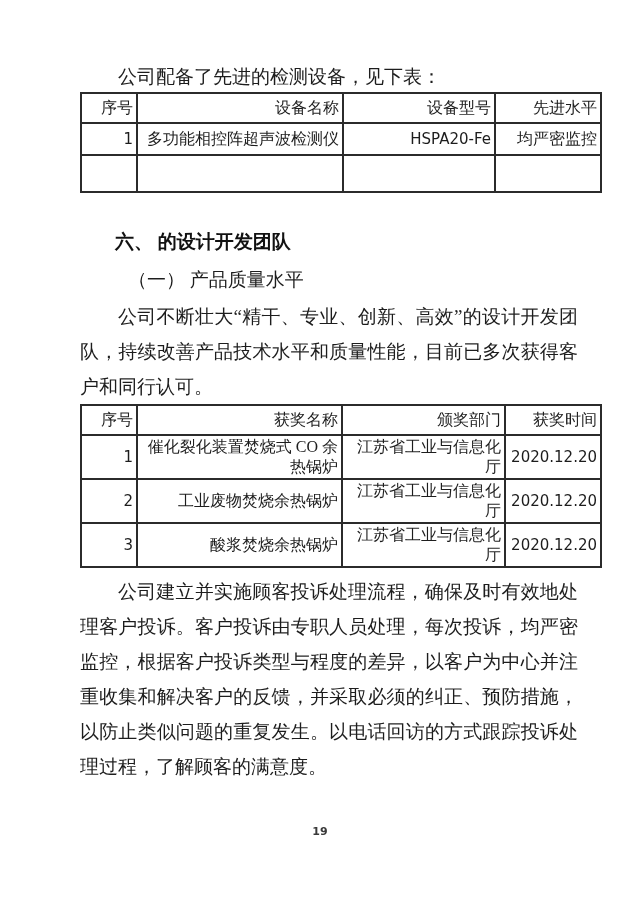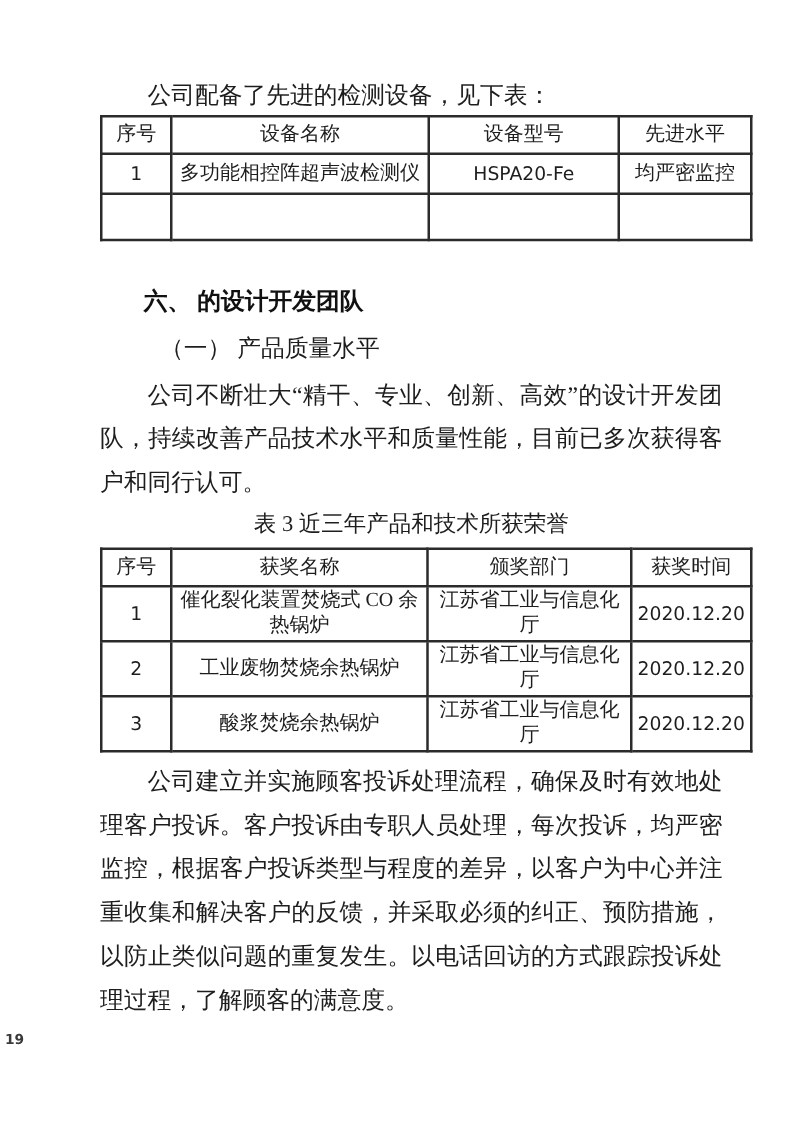--- a/index.html
+++ b/index.html
@@ -8,34 +8,34 @@
     box-sizing:border-box;padding:56px 58px 0 80px;overflow:hidden;
     font-family:"Liberation Serif","DejaVu Serif",serif;color:#1d1d1d;
   }
   p{margin:0;}
   .intro{font-size:19px;line-height:30px;margin-top:6px;text-indent:2em;}
   .caption{font-size:18px;line-height:26px;text-align:center;margin:6px 0 4px 0;}
   .caption.c3{margin:2px 0 6px 0;}
   table{width:520px;border-collapse:collapse;table-layout:fixed;}
   th,td{
     border:2px solid #2b2b2b;font-weight:normal;font-size:16px;
-    text-align:center;vertical-align:middle;padding:1px 3px;line-height:20px;
+    text-align:right;vertical-align:middle;padding:1px 3px;line-height:20px;
   }
   .t2 .hdr th{height:26px;}
   .t2 .r1 td{height:28px;}
   .t2 .r2 td{height:33px;}
   .t3 .hdr th{height:26px;}
   .t3 .r2 td,.t3 .r3 td{height:29px;}
   .sans{font-family:"DejaVu Sans","Liberation Sans",sans-serif;font-size:15px;}
   h2.sec{font-size:19px;line-height:26px;margin:36px 0 0 35px;font-weight:bold;color:#111;}
   h3.sub{font-size:19px;line-height:26px;margin:12px 0 0 48px;font-weight:normal;}
   h3.sub2{margin-top:40px;}
   p.bodytext{font-size:19px;line-height:35px;margin-top:6px;text-indent:2em;text-align:justify;}
   .pagenum{
-    position:absolute;left:4px;right:0;bottom:62px;
+    position:absolute;left:4px;right:0;bottom:62px;text-align:center;
     font-size:11px;font-weight:bold;color:#3a3a3a;
     font-family:"DejaVu Sans","Liberation Sans",sans-serif;
   }
 </style>
 </head>
 <body>
 
 <div class="page">
 
   <p class="intro">公司配备了先进的检测设备，见下表：</p>
@@ -69,21 +69,20 @@
     </tr>
   </tbody>
     </table>
 
   <h2 class="sec">六、 的设计开发团队</h2>
 
   <h3 class="sub">（一） 产品质量水平</h3>
 
   <p class="bodytext">公司不断壮大“精干、专业、创新、高效”的设计开发团队，持续改善产品技术水平和质量性能，目前已多次获得客户和同行认可。</p>
 
-  <p class="caption c3">表 3 近三年产品和技术所获荣誉</p>
 
   <table class="t3">
     <colgroup>
       <col style="width:56px">
         <col style="width:205px">
         <col style="width:163px">
         <col style="width:96px">
     </colgroup>
     <tbody>
         <tr class="hdr">

